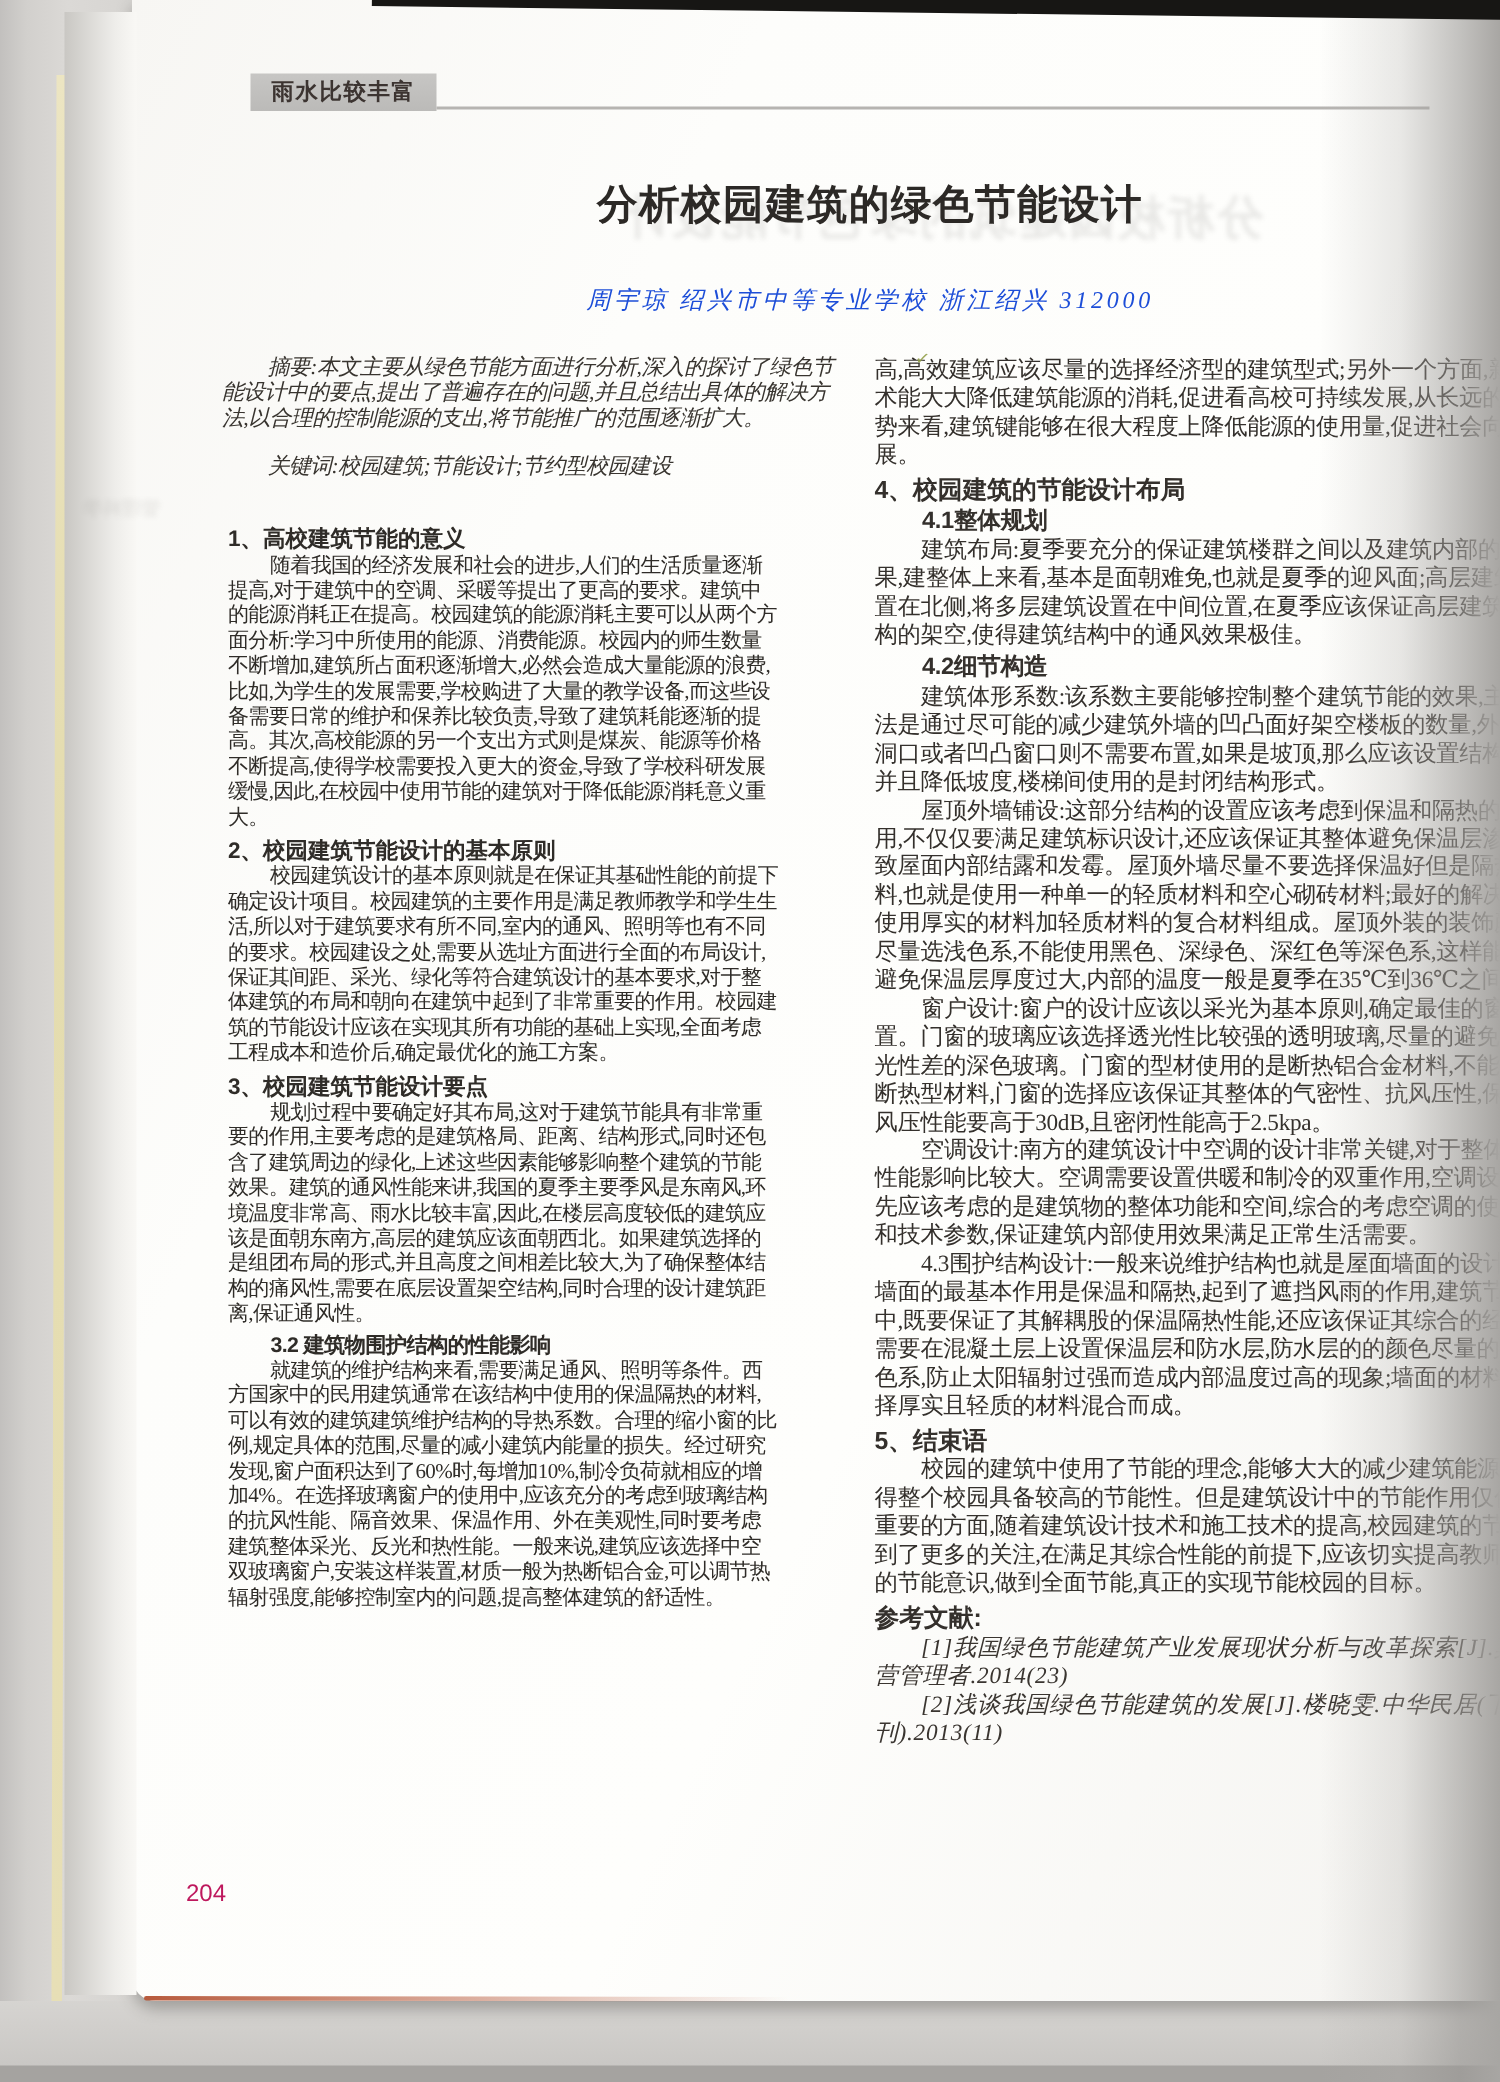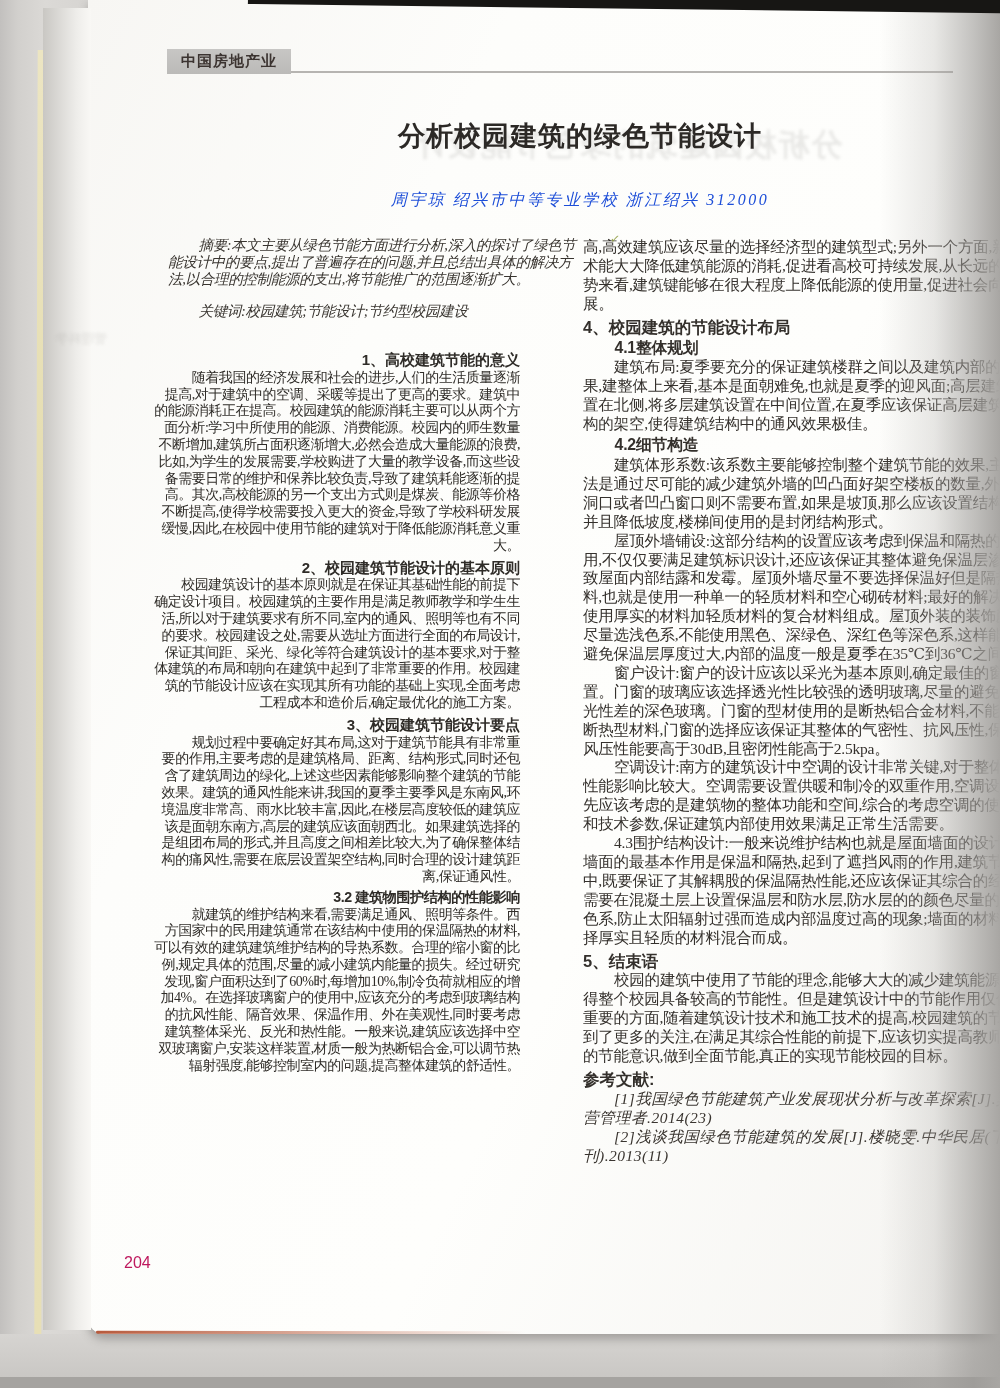--- a/index.html
+++ b/index.html
@@ -40,27 +40,27 @@
   .journal-label{position:absolute;left:167px;top:49px;width:124px;height:25px;
                  background:linear-gradient(to bottom,#c7c6c4,#bbbab8);
                  font-weight:bold;font-size:15px;color:#3c3431;letter-spacing:1px;
                  display:flex;align-items:center;justify-content:center;
                  font-family:"Liberation Sans","DejaVu Sans",sans-serif;}
   .header-rule{position:absolute;left:291px;top:71px;width:662px;height:2px;background:#b6b4b1;}
   .title{position:absolute;left:310px;top:118px;width:540px;text-align:center;
          font-size:27px;font-weight:bold;letter-spacing:1px;color:#2c2926;}
   .authors{position:absolute;left:310px;top:190px;width:540px;text-align:center;
            font-size:16px;letter-spacing:2.5px;color:#1d4ed8;font-style:italic;}
-  .abstract-wrap{position:absolute;left:168px;top:237px;width:420px;
+  .abstract-wrap{position:absolute;left:148px;top:237px;width:420px;
                  font-size:14.5px;line-height:16.8px;font-style:italic;color:#38342f;letter-spacing:-.3px;}
   .abstract-wrap p{margin:0;text-indent:2.1em;}
   .abstract-wrap .kw{margin-top:16px;}
 
   .col{position:absolute;}
-  .col-left{left:152px;top:347px;width:368px;font-size:14px;line-height:16.8px;letter-spacing:-.45px;text-align:right;}
+  .col-left{left:152px;top:347px;width:368px;font-size:14px;line-height:16.8px;letter-spacing:-.45px;}
   .col-right{left:583px;top:238px;width:417px;height:1092px;overflow:hidden;}
   .rcol-inner{width:476px;font-size:15.5px;line-height:18.9px;letter-spacing:-.2px;color:#34302c;}
 
   .blk{margin:0;}
   .blk.p{text-indent:2em;}
   .blk.pcont{text-indent:0;}
   .blk.h2{font-weight:bold;margin-top:5px;margin-bottom:1px;letter-spacing:0;
           font-family:"Liberation Sans","DejaVu Sans",sans-serif;}
   .blk.h3{font-weight:bold;text-indent:2em;margin-top:3px;margin-bottom:1px;
           font-family:"Liberation Sans","DejaVu Sans",sans-serif;}
@@ -85,21 +85,21 @@
   <div class="bottom-area"></div>
   <div class="red-edge"></div>
   <div class="bottom-strip"></div>
 
   <div class="ghost ghost-title">分析校园建筑的绿色节能设计</div>
   <div class="ghost ghost-side">管理科学</div>
   <div class="pen-mark">✓</div>
 
   <div class="content">
 
-    <div class="journal-label">中国房地产业</div>
+    <div class="journal-label">雨水比较丰富</div>
     <div class="header-rule"></div>
 
     <div class="title">分析校园建筑的绿色节能设计</div>
     <div class="authors">周宇琼 绍兴市中等专业学校 浙江绍兴 312000</div>
 
     <div class="abstract-wrap">
       <p>摘要:本文主要从绿色节能方面进行分析,深入的探讨了绿色节能设计中的要点,提出了普遍存在的问题,并且总结出具体的解决方法,以合理的控制能源的支出,将节能推广的范围逐渐扩大。</p>
       <p class="kw">关键词:校园建筑;节能设计;节约型校园建设</p>
     </div>
 

